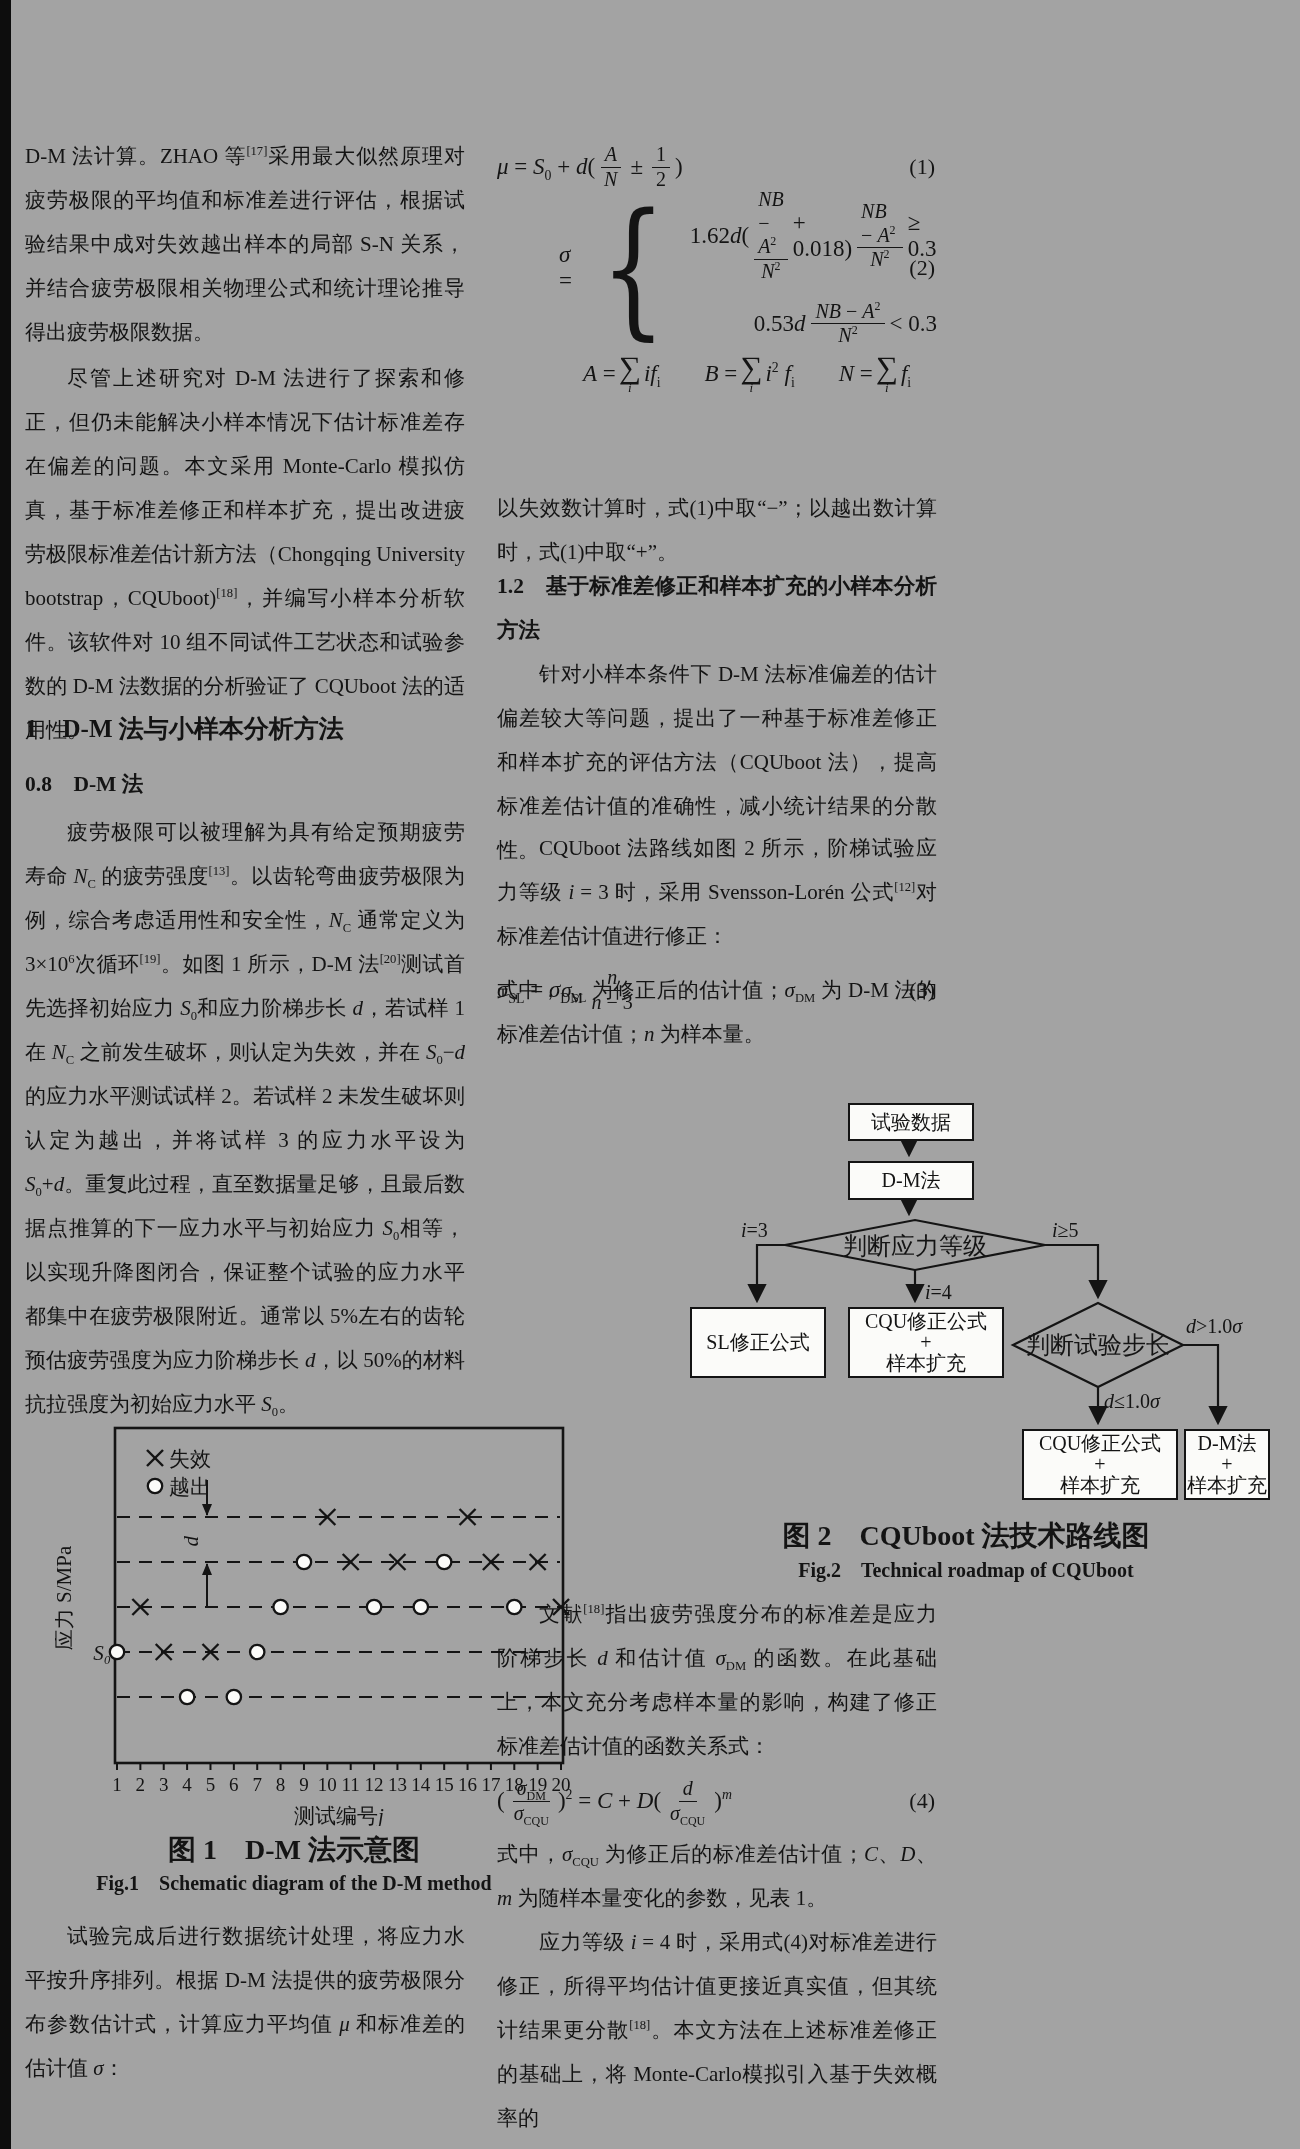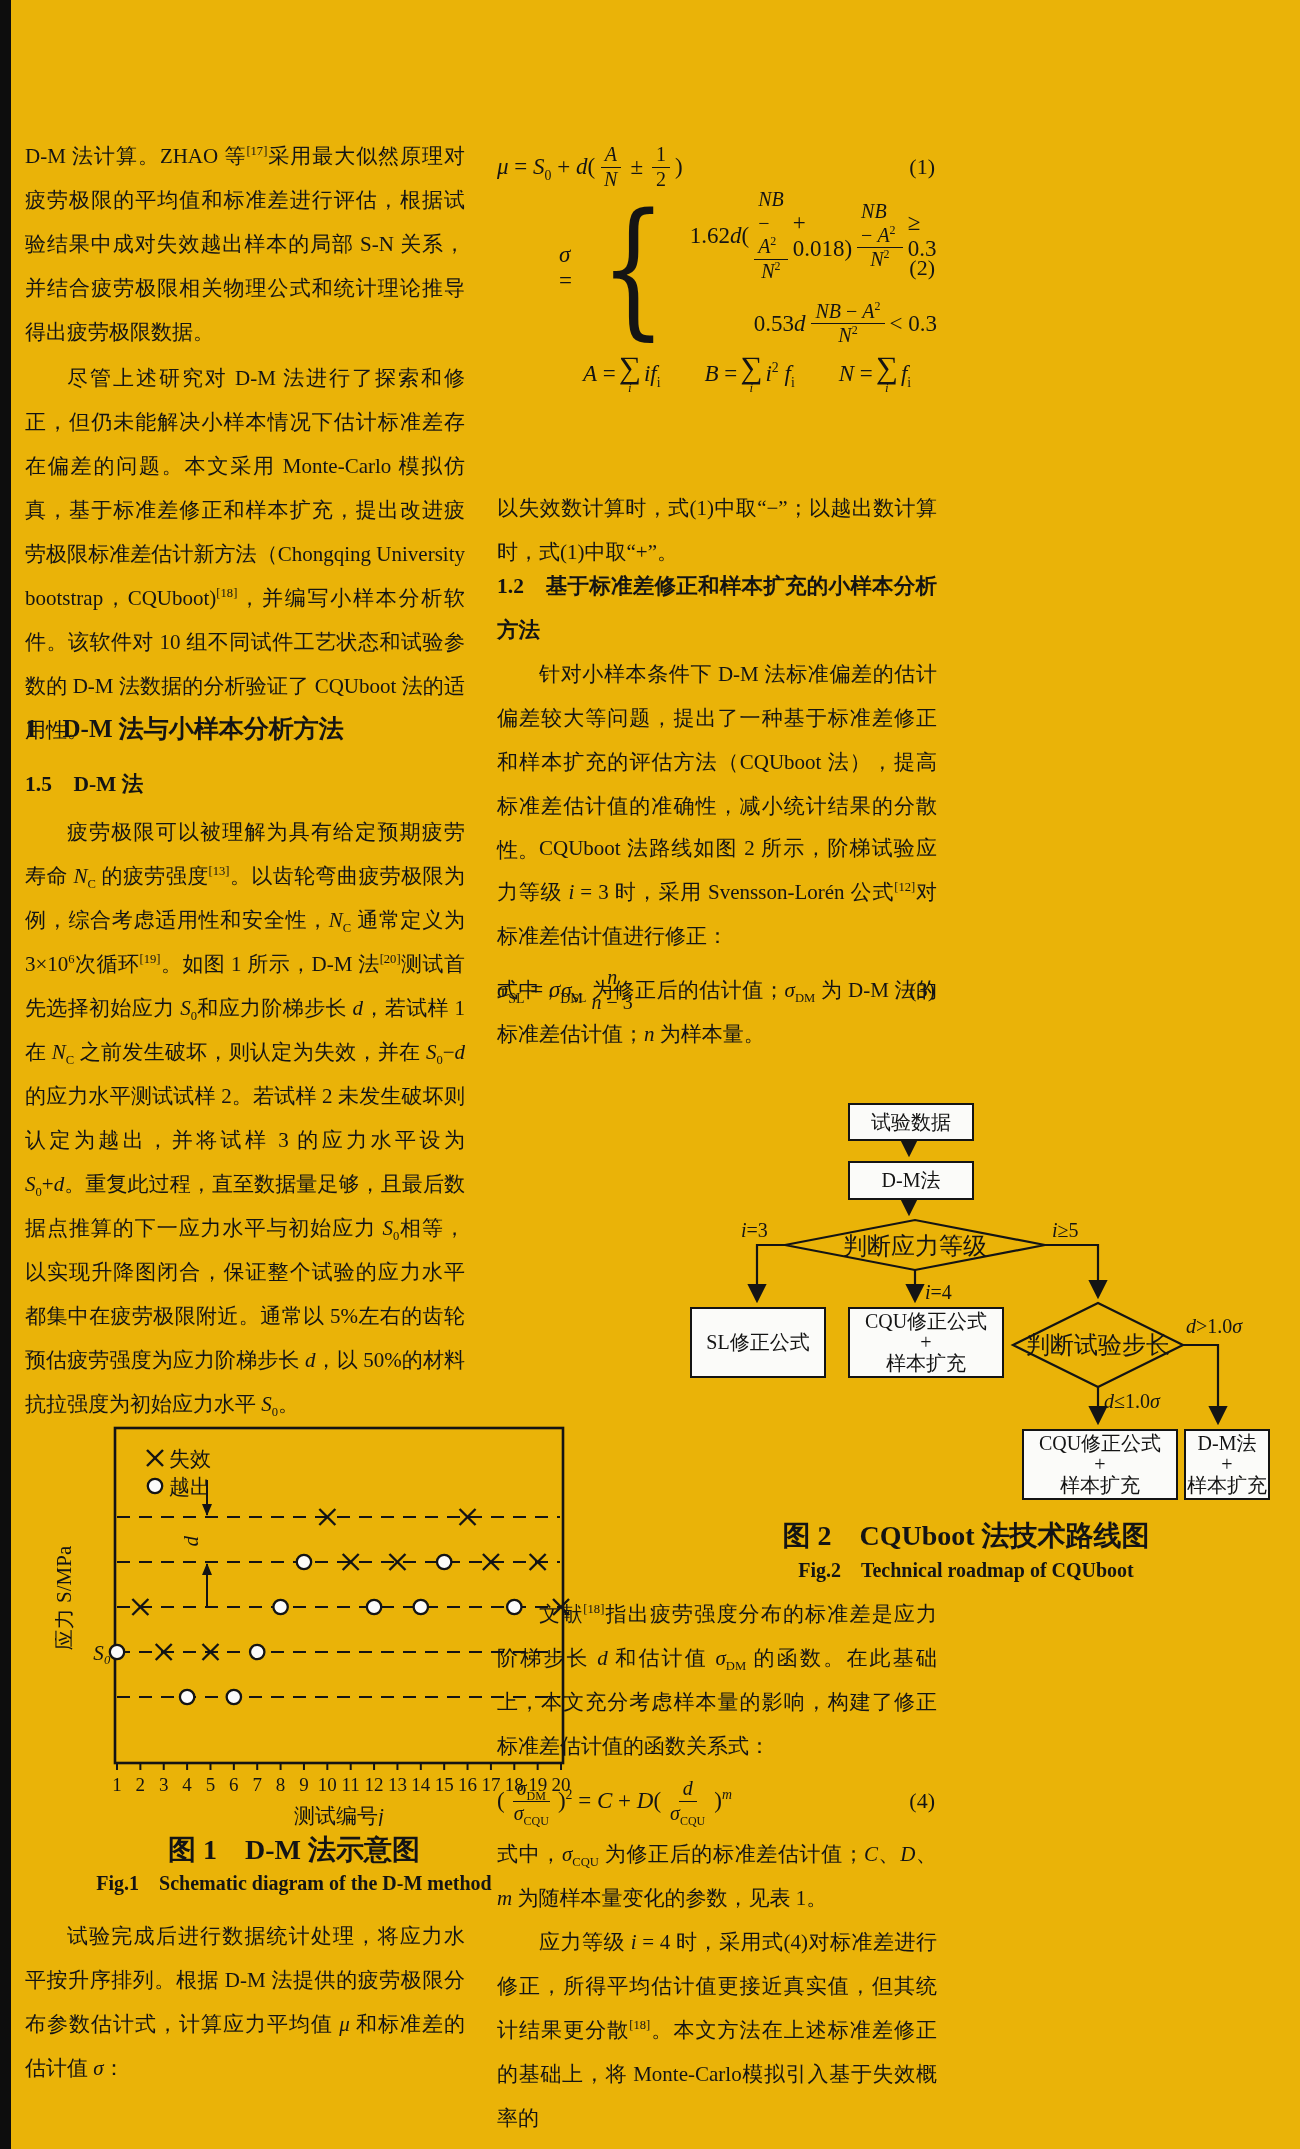--- a/index.html
+++ b/index.html
@@ -1,16 +1,16 @@
 <!DOCTYPE html>
 <html><head>
 <meta charset="utf-8">
 <style>
   html,body{margin:0;padding:0;background:#e8e8e6;}
-  .page{position:relative;width:1300px;height:2149px;background:#eab308;overflow:hidden;
+  .page{position:relative;width:1300px;height:2149px;background:#a3a3a3;overflow:hidden;
         font-family:"Liberation Serif","DejaVu Serif",serif;color:#141414;}
   .abs{position:absolute;}
   .scanbar{left:0;top:0;width:11px;height:2149px;background:#0d0d0d;}
   .lc{left:25px;width:440px;}
   .rc{left:497px;width:440px;}
   .body-text{font-size:21px;line-height:44px;text-align:justify;}
   .ind{text-indent:2em;}
   .h1{font-size:25px;font-weight:bold;line-height:46px;}
   .h2{font-size:21.5px;font-weight:bold;line-height:44px;text-align:justify;}
   sup{font-size:0.60em;line-height:0;}
@@ -47,21 +47,21 @@
 </style>
 </head>
 <body>
 
 <div class="page">
   <div class="abs scanbar"></div>
 
   <div class="abs lc body-text" style="top:134px">D-M 法计算。ZHAO 等<sup>[17]</sup>采用最大似然原理对疲劳极限的平均值和标准差进行评估，根据试验结果中成对失效越出样本的局部 S-N 关系，并结合疲劳极限相关物理公式和统计理论推导得出疲劳极限数据。</div>
   <div class="abs lc body-text ind" style="top:356px">尽管上述研究对 D-M 法进行了探索和修正，但仍未能解决小样本情况下估计标准差存在偏差的问题。本文采用 Monte-Carlo 模拟仿真，基于标准差修正和样本扩充，提出改进疲劳极限标准差估计新方法（Chongqing University bootstrap，CQUboot)<sup>[18]</sup>，并编写小样本分析软件。该软件对 10 组不同试件工艺状态和试验参数的 D-M 法数据的分析验证了 CQUboot 法的适用性。</div>
   <div class="abs lc h1" style="top:706px">1　D-M 法与小样本分析方法</div>
-  <div class="abs lc h2" style="top:762px">1.5　D-M 法</div>
+  <div class="abs lc h2" style="top:762px">0.8　D-M 法</div>
   <div class="abs lc body-text ind" style="top:810px">疲劳极限可以被理解为具有给定预期疲劳寿命 <i>N</i><sub>C</sub> 的疲劳强度<sup>[13]</sup>。以齿轮弯曲疲劳极限为例，综合考虑适用性和安全性，<i>N</i><sub>C</sub> 通常定义为 3×10<sup>6</sup>次循环<sup>[19]</sup>。如图 1 所示，D-M 法<sup>[20]</sup>测试首先选择初始应力 <i>S</i><sub>0</sub>和应力阶梯步长 <i>d</i>，若试样 1 在 <i>N</i><sub>C</sub> 之前发生破坏，则认定为失效，并在 <i>S</i><sub>0</sub>−<i>d</i> 的应力水平测试试样 2。若试样 2 未发生破坏则认定为越出，并将试样 3 的应力水平设为 <i>S</i><sub>0</sub>+<i>d</i>。重复此过程，直至数据量足够，且最后数据点推算的下一应力水平与初始应力 <i>S</i><sub>0</sub>相等，以实现升降图闭合，保证整个试验的应力水平都集中在疲劳极限附近。通常以 5%左右的齿轮预估疲劳强度为应力阶梯步长 <i>d</i>，以 50%的材料抗拉强度为初始应力水平 <i>S</i><sub>0</sub>。</div>
 
   <svg id="fig1-svg" class="abs" style="left:55px;top:1424px" width="515" height="402" viewBox="0 0 515 402">
       <rect x="60" y="4" width="448" height="335" fill="none" stroke="#141414" stroke-width="2.6"></rect>
       <line x1="62" y1="273" x2="505" y2="273" stroke="#141414" stroke-width="2.2" stroke-dasharray="13 9"></line>
       <line x1="62" y1="228" x2="505" y2="228" stroke="#141414" stroke-width="2.2" stroke-dasharray="13 9"></line>
       <line x1="62" y1="183" x2="505" y2="183" stroke="#141414" stroke-width="2.2" stroke-dasharray="13 9"></line>
       <line x1="62" y1="138" x2="505" y2="138" stroke="#141414" stroke-width="2.2" stroke-dasharray="13 9"></line>
       <line x1="62" y1="93" x2="505" y2="93" stroke="#141414" stroke-width="2.2" stroke-dasharray="13 9"></line>
       <line x1="152" y1="56" x2="152" y2="91" stroke="#141414" stroke-width="2"></line>

